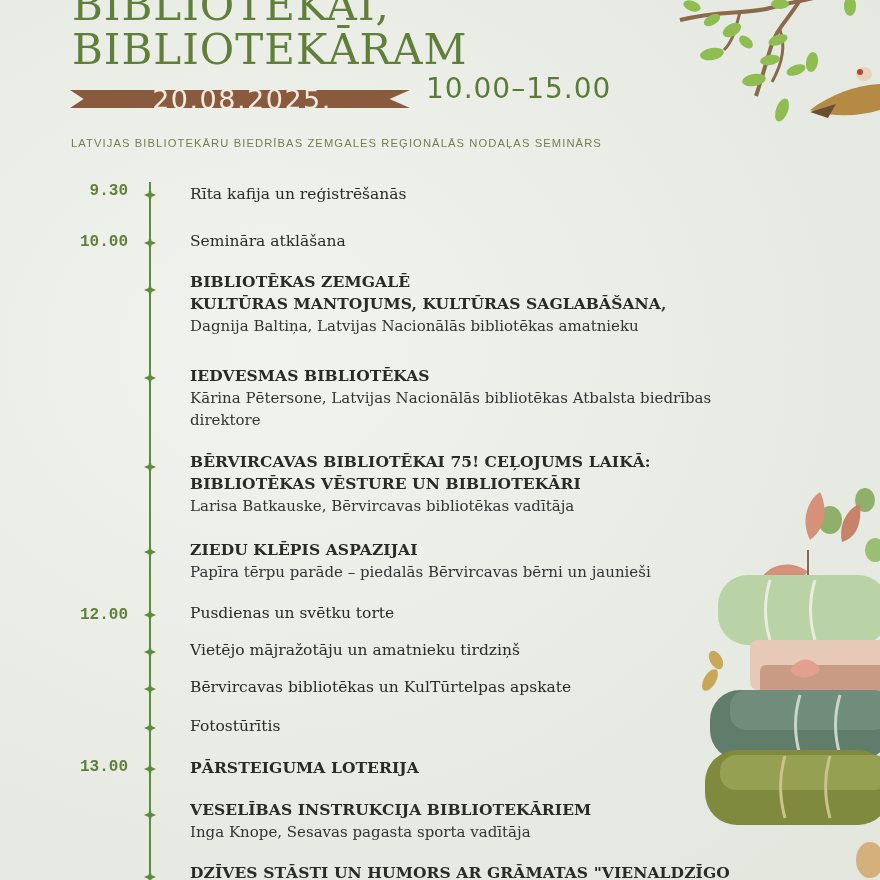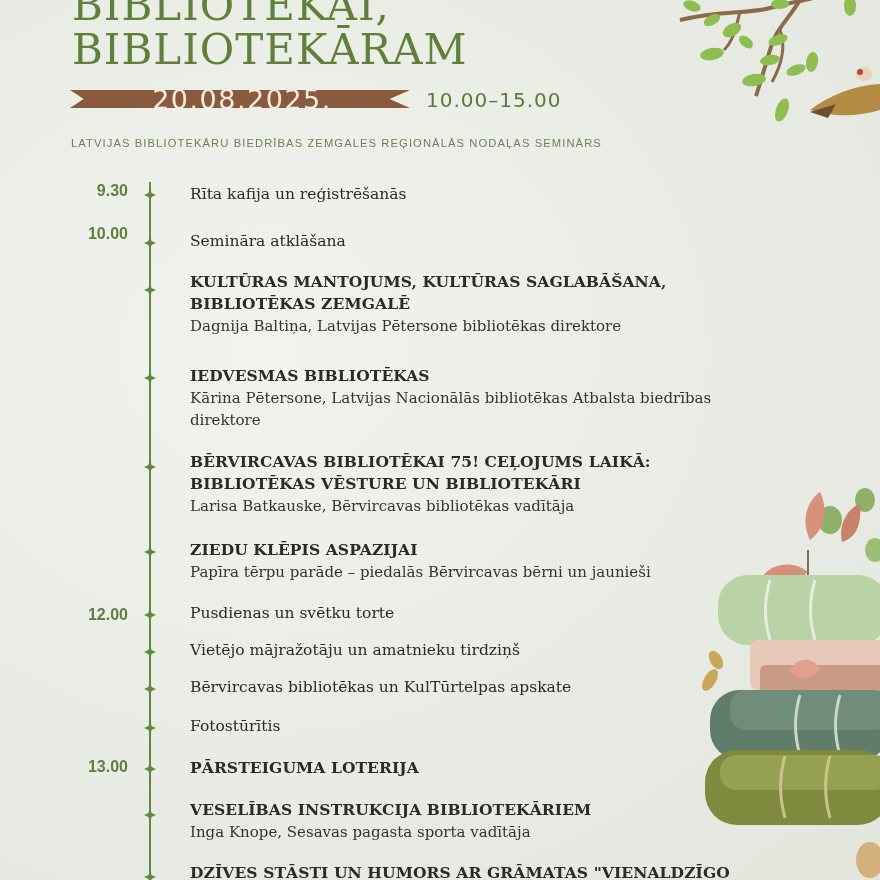--- a/index.html
+++ b/index.html
@@ -19,38 +19,38 @@
       position: absolute; left: 70px; top: 90px; width: 340px; height: 18px;
       background: #8a5a3e;
       clip-path: polygon(0 0, 100% 0, 94% 50%, 100% 100%, 0 100%, 4% 50%);
       display: flex; align-items: center; justify-content: center;
     }
     .ribbon span {
       color: #f3ebe0; font-family: "DejaVu Sans", sans-serif; font-size: 27px; letter-spacing: 1.5px;
       margin-left: 4px;
     }
     .hours {
-      position: absolute; left: 426px; top: 88px; color: #5a7a38;
-      font-family: "DejaVu Sans", sans-serif; font-size: 20px; letter-spacing: 1px;
+      position: absolute; left: 426px; top: 72px; color: #5a7a38;
+      font-family: "DejaVu Sans", sans-serif; font-size: 28px; letter-spacing: 1px;
     }
     .subtitle {
       position: absolute; left: 71px; top: 137px; color: #6d8253;
       font-family: Liberation Sans, sans-serif; font-size: 11.2px; letter-spacing: 1.1px;
       white-space: nowrap;
     }
     .timeline-line {
       position: absolute; left: 149px; top: 182px; width: 2px; height: 700px; background: #5f8a3a;
     }
     .diamond {
       position: absolute; width: 12px; height: 18px; left: 144px;
     }
     .diamond svg { display: block; }
     .time {
       position: absolute; left: 64px; width: 64px; text-align: right;
-      color: #5f7f3b; font-family: Liberation Sans, sans-serif; font-weight: bold; font-size: 16px;
+      color: #5f7f3b; font-family: Liberation Mono, monospace; font-weight: bold; font-size: 16px;
     }
     .item { position: absolute; left: 190px; color: #2a2a26; white-space: nowrap; }
     .item .plain { font-size: 15.5px; }
     .item .head { font-weight: bold; font-size: 15.5px; line-height: 22px; letter-spacing: 0.1px; }
     .item .sub { font-size: 15px; line-height: 22px; color: #333; }
     .deco { position: absolute; }
   </style>
 </head>
 <body>
 
@@ -117,21 +117,21 @@
     <ellipse cx="20" cy="200" rx="6" ry="12" fill="#c8a858" transform="rotate(30 20 200)"></ellipse>
     <ellipse cx="26" cy="180" rx="6" ry="10" fill="#c8a858" transform="rotate(-30 26 180)"></ellipse>
     <ellipse cx="180" cy="380" rx="14" ry="18" fill="#d4b07c"></ellipse>
   </g>
 </svg>
 
 <div class="timeline-line"></div>
 
 <div id="times">
     <div class="time" style="top: 182px;">9.30</div>
-    <div class="time" style="top: 225px;">10.00</div>
+    <div class="time" style="top: 233px;">10.00</div>
     <div class="time" style="top: 606px;">12.00</div>
     <div class="time" style="top: 758px;">13.00</div>
   </div>
 <div id="schedule">
     <div class="diamond" style="top: 186px;">
       <svg width="12" height="18" viewBox="0 0 12 18">
         <path d="M6 0 L7.5 7 L12 9 L7.5 11 L6 18 L4.5 11 L0 9 L4.5 7 Z" fill="#5f8a3a"></path>
       </svg>
     </div>
     <div class="item" style="top: 185px;">
@@ -144,23 +144,23 @@
     </div>
     <div class="item" style="top: 232px;">
       <div class="plain">Semināra atklāšana</div>
     </div>
     <div class="diamond" style="top: 281px;">
       <svg width="12" height="18" viewBox="0 0 12 18">
         <path d="M6 0 L7.5 7 L12 9 L7.5 11 L6 18 L4.5 11 L0 9 L4.5 7 Z" fill="#5f8a3a"></path>
       </svg>
     </div>
     <div class="item" style="top: 271px;">
+      <div class="head">BIBLIOTĒKAS ZEMGALĒ</div>
       <div class="head">KULTŪRAS MANTOJUMS, KULTŪRAS SAGLABĀŠANA,</div>
-      <div class="head">BIBLIOTĒKAS ZEMGALĒ</div>
-      <div class="sub">Dagnija Baltiņa, Latvijas Pētersone bibliotēkas direktore</div>
+      <div class="sub">Dagnija Baltiņa, Latvijas Nacionālās bibliotēkas amatnieku</div>
     </div>
     <div class="diamond" style="top: 369px;">
       <svg width="12" height="18" viewBox="0 0 12 18">
         <path d="M6 0 L7.5 7 L12 9 L7.5 11 L6 18 L4.5 11 L0 9 L4.5 7 Z" fill="#5f8a3a"></path>
       </svg>
     </div>
     <div class="item" style="top: 365px;">
       <div class="head">IEDVESMAS BIBLIOTĒKAS</div>
       <div class="sub">Kārina Pētersone, Latvijas Nacionālās bibliotēkas Atbalsta biedrības</div>
       <div class="sub">direktore</div>

